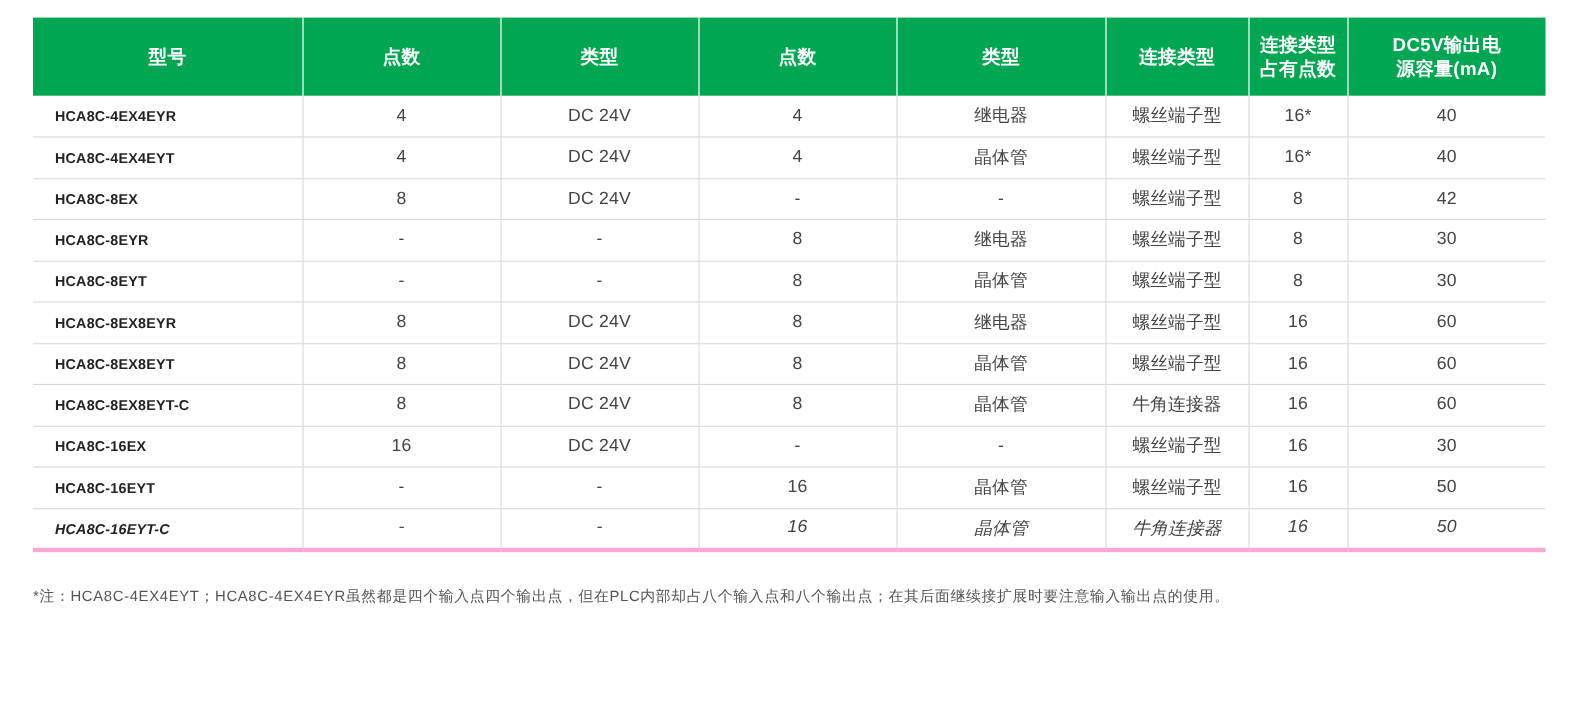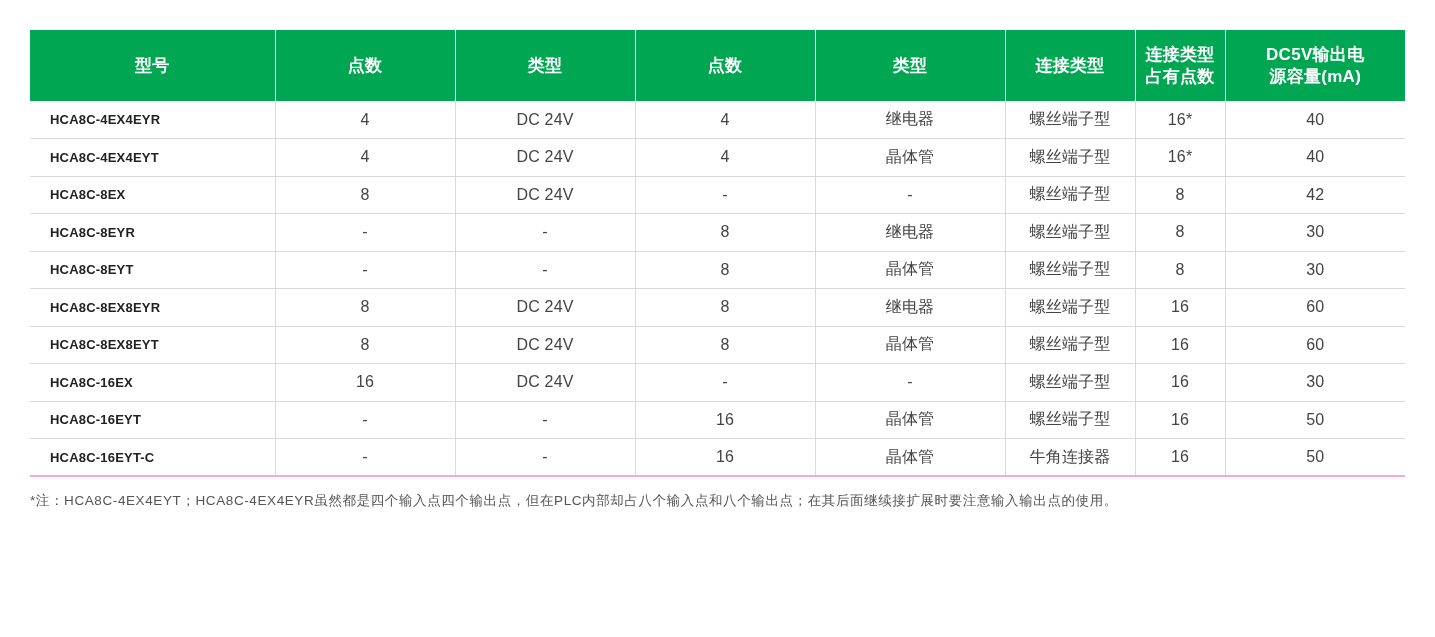--- a/index.html
+++ b/index.html
@@ -12,21 +12,21 @@
     height: 637px;
     font-family: "Liberation Sans", sans-serif;
     color: #333333;
     overflow: hidden;
   }
   .page {
     position: relative;
     width: 1435px;
     height: 637px;
     box-sizing: border-box;
-    padding: 30px 30px 0 30px;
+    padding: 16px 30px 0 30px;
   }
   table.spec {
     width: 1375px;
     border-collapse: collapse;
     table-layout: fixed;
   }
   table.spec thead th {
     background: #00a651;
     color: #ffffff;
     font-size: 17px;
@@ -60,24 +60,25 @@
   }
   table.spec tbody tr td.model {
     text-align: left;
     padding-left: 20px;
     font-weight: bold;
     color: #222222;
     font-size: 13px;
     letter-spacing: 0.2px;
   }
   table.spec tbody tr:last-child td {
-    border-bottom: 2px solid #f9a8d4;
+    border-bottom: 4px solid #f9a8d4;
+    font-style: italic;
   }
   .note {
-    margin-top: 14px;
+    margin-top: 30px;
     font-size: 13.5px;
     color: #555555;
     letter-spacing: 0.6px;
     line-height: 1.5;
   }
   
   col.c0 { width: 245px; }
   col.c1 { width: 180px; }
   col.c2 { width: 180px; }
   col.c3 { width: 180px; }
@@ -197,20 +198,30 @@
         <td class="model">HCA8C-8EX8EYT</td>
         <td>8</td>
         <td>DC 24V</td>
         <td>8</td>
         <td>晶体管</td>
         <td>螺丝端子型</td>
         <td>16</td>
         <td>60</td>
       </tr>
       <tr>
+        <td class="model">HCA8C-8EX8EYT-C</td>
+        <td>8</td>
+        <td>DC 24V</td>
+        <td>8</td>
+        <td>晶体管</td>
+        <td>牛角连接器</td>
+        <td>16</td>
+        <td>60</td>
+      </tr>
+      <tr>
         <td class="model">HCA8C-16EX</td>
         <td>16</td>
         <td>DC 24V</td>
         <td>-</td>
         <td>-</td>
         <td>螺丝端子型</td>
         <td>16</td>
         <td>30</td>
       </tr>
       <tr>

